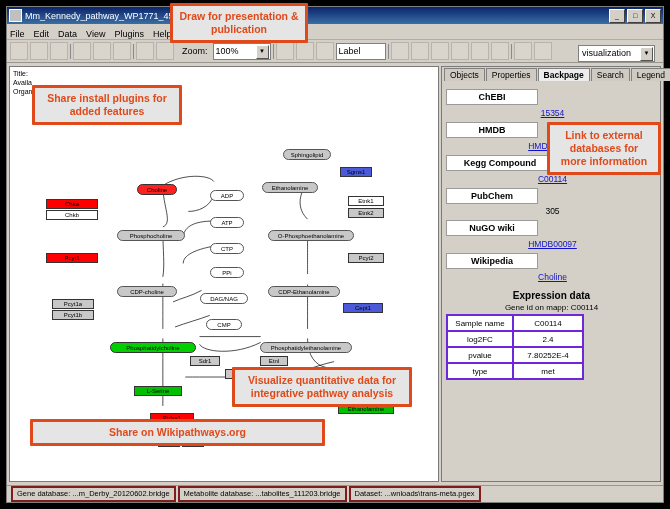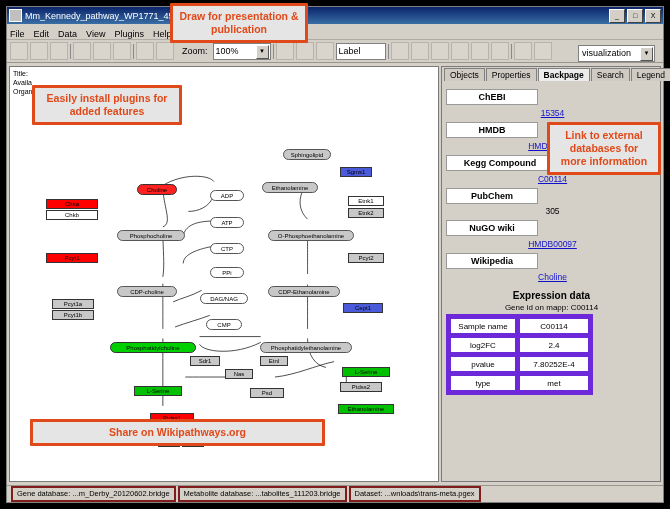--- a/index.html
+++ b/index.html
@@ -40,21 +40,21 @@
   .tabs{display:flex;height:15px;background:#d4d0c8;font-size:8.5px;align-items:center;padding-left:2px;}
   .tab{padding:1px 5px;border:1px solid #808080;border-bottom:0;background:#cfcbc3;margin-right:1px;}
   .tab.active{background:#ececec;font-weight:bold;}
   .sidebody{flex:1;background:#d4d0c8;overflow:hidden;position:relative;padding:3px 4px;text-align:center;}
   .secbox{background:#fff;border:1px solid #9a9a9a;font-size:9px;font-weight:bold;padding:2px 4px;width:82px;margin-top:4px;}
   .lnk{color:#1111cc;text-decoration:underline;font-size:8.5px;margin:3px 0 0 3px;display:block;}
   .plain{font-size:8.5px;margin:2px 0 0 3px;}
   .exprhdr{font-weight:bold;font-size:10px;margin:8px 0 2px 1px;}
   .geneid{font-size:8px;margin:2px 0 2px 1px;}
   table.expr{border-collapse:collapse;font-size:8px;}
-  table.expr td{border:5px solid #6d28d9;background:#fff;padding:1px 4px;height:12px;}
+  table.expr td{border:2px solid #6d28d9;background:#fff;padding:1px 4px;height:12px;}
   table.expr td.k{width:56px;}
   table.expr td.v{width:60px;}
 
   
   .status{position:absolute;left:0;right:0;bottom:0;height:16px;background:#d4d0c8;border-top:1px solid #9a968e;display:flex;align-items:center;font-size:7.5px;padding-left:4px;}
   .status .cell{border:2px solid #7f1d1d;padding:0 4px;height:12px;line-height:12px;margin-right:2px;}
 
   
   .node{position:absolute;font-size:6px;text-align:center;box-sizing:border-box;line-height:1;display:flex;align-items:center;justify-content:center;}
   .met{background:#c8c8c8;border:1px solid #555;border-radius:8px;height:11px;}
@@ -201,25 +201,27 @@
           <div class="node green" style="left: 332px; top: 300px; width: 48px;">L-Serine</div>
           <div class="node gene" style="left: 330px; top: 315px; width: 42px;">Ptdss2</div>
           <div class="node green" style="left: 328px; top: 337px; width: 56px;">Ethanolamine</div>
           <div class="node green" style="left: 124px; top: 319px; width: 48px;">L-Serine</div>
           <div class="node gene" style="left: 240px; top: 321px; width: 34px;">Psd</div>
           <div class="node red" style="left: 140px; top: 346px; width: 44px;">Ptdss1</div>
           <div class="node red" style="left: 148px; top: 370px; width: 22px;"></div>
           <div class="node green" style="left: 172px; top: 370px; width: 22px;">Se</div>
         </div>
 
-      <div class="callout" style="left:22px;top:18px;width:150px;">Easily install plugins for
+      <div class="callout" style="left:22px;top:18px;width:150px;">Share install plugins for
 added features</div>
       <div class="callout" style="left:20px;top:352px;width:295px;">
         <span class="big">Share on Wikipathways.org</span>
       </div>
+      <div class="callout" style="left:222px;top:300px;width:180px;">Visualize quantitative data  for
+integrative pathway analysis</div>
     </div>
 
     <div class="sidepanel">
       <div class="tabs">
         <div class="tab">Objects</div>
         <div class="tab">Properties</div>
         <div class="tab active">Backpage</div>
         <div class="tab">Search</div>
         <div class="tab">Legend</div>
       </div>

